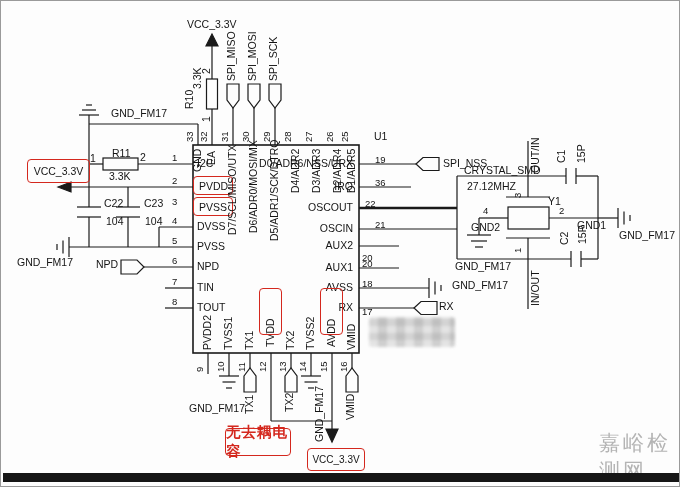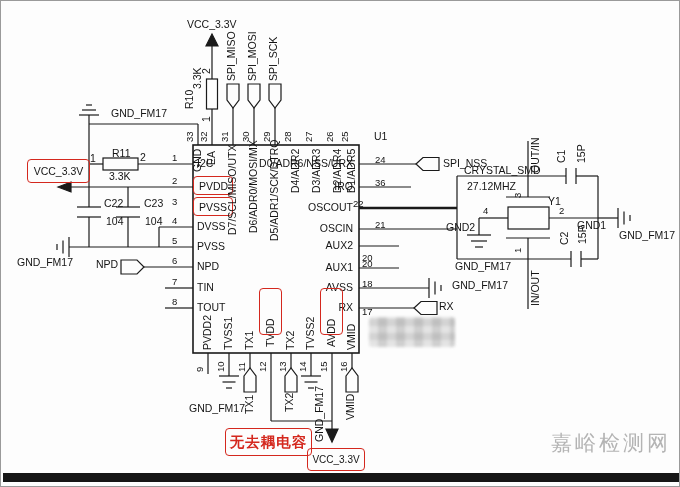--- a/index.html
+++ b/index.html
@@ -6,21 +6,21 @@
   #page{position:relative;width:680px;height:487px;background:#fdfdfd;border:1px solid #9a9a9a;box-sizing:border-box;overflow:hidden;
         font-family:"Liberation Sans",sans-serif;color:#111;}
   svg{position:absolute;left:0;top:0;}
   .lbl{position:absolute;font-size:10.5px;line-height:11px;white-space:nowrap;color:#141414;}
   .num{font-size:9.5px;line-height:10px;}
   .v{transform-origin:0 0;transform:rotate(-90deg);}
   .ra{text-align:right;}
   .hl{position:absolute;border:1.7px solid #d4281e;border-radius:4px;box-sizing:border-box;}
   .hlv{display:flex;align-items:center;justify-content:center;}
   .note{color:#d4281e;font-size:14.5px;font-weight:bold;letter-spacing:1px;}
-  .wm-cn{position:absolute;font-size:21px;letter-spacing:3px;color:#b4b4b4;}
+  .wm-cn{position:absolute;font-size:21px;letter-spacing:3px;color:#b4b4b4;margin-left:48px;}
   .wm-en{position:absolute;font-size:13.5px;font-style:italic;color:#bdbdbd;font-family:"Liberation Serif",serif;}
   .blur{position:absolute;left:368px;top:316px;width:86px;height:30px;border-radius:3px;filter:blur(1.5px);opacity:.85;
         background:repeating-linear-gradient(90deg,#ececec 0 9px,#d2d2d2 9px 18px),repeating-linear-gradient(0deg,#f2f2f2 0 7px,#dcdcdc 7px 14px);background-blend-mode:multiply;}
   .botbar{position:absolute;left:2px;top:472px;width:676px;height:9px;background:#161616;}
 </style>
 </head>
 <body>
 
 <div id="page">
 
@@ -251,23 +251,23 @@
   <div class="lbl v" style="left:205px;top:164px">EA</div>
   <div class="lbl v" style="left:226px;top:234px">D7/SCL/MISO/UTX</div>
   <div class="lbl v" style="left:247px;top:232px">D6/ADR0/MOSI/MX</div>
   <div class="lbl v" style="left:268px;top:240px">D5/ADR1/SCK/DTRQ</div>
   <div class="lbl v" style="left:289px;top:192px">D4/ADR2</div>
   <div class="lbl v" style="left:310px;top:192px">D3/ADR3</div>
   <div class="lbl v" style="left:331px;top:192px">D2/ADR4</div>
   <div class="lbl v" style="left:345px;top:192px">D1/ADR5</div>
 
   <div class="lbl" style="left:373px;top:130px">U1</div>
-  <div class="lbl num" style="left:374px;top:154px">24</div>
+  <div class="lbl num" style="left:374px;top:154px">19</div>
   <div class="lbl num" style="left:374px;top:177px">36</div>
-  <div class="lbl num" style="left:352px;top:198px">22</div>
+  <div class="lbl num" style="left:364px;top:198px">22</div>
   <div class="lbl num" style="left:374px;top:219px">21</div>
   <div class="lbl num" style="left:361px;top:252px">20</div>
   <div class="lbl num" style="left:361px;top:258px">20</div>
   <div class="lbl num" style="left:361px;top:278px">18</div>
   <div class="lbl num" style="left:361px;top:306px">17</div>
   <div class="lbl ra" style="right:326px;top:157px">D0/ADR6/NSS/URX</div>
   <div class="lbl ra" style="right:326px;top:180px">IRQ</div>
   <div class="lbl ra" style="right:326px;top:201px">OSCOUT</div>
   <div class="lbl ra" style="right:326px;top:222px">OSCIN</div>
   <div class="lbl ra" style="right:326px;top:239px">AUX2</div>
@@ -301,33 +301,33 @@
   <div class="lbl v" style="left:529px;top:172px">OUT/IN</div>
   <div class="lbl v" style="left:529px;top:305px">IN/OUT</div>
   <div class="lbl v" style="left:555px;top:162px">C1</div>
   <div class="lbl v" style="left:575px;top:162px">15P</div>
   <div class="lbl v" style="left:558px;top:244px">C2</div>
   <div class="lbl v" style="left:576px;top:243px">15P</div>
   <div class="lbl num v" style="left:512px;top:197px">3</div>
   <div class="lbl num v" style="left:512px;top:252px">1</div>
   <div class="lbl num" style="left:482px;top:205px">4</div>
   <div class="lbl num" style="left:558px;top:205px">2</div>
-  <div class="lbl" style="left:445px;top:221px">GND2</div>
+  <div class="lbl" style="left:470px;top:221px">GND2</div>
   <div class="lbl" style="left:576px;top:219px">GND1</div>
   <div class="lbl" style="left:618px;top:229px">GND_FM17</div>
   <div class="lbl" style="left:454px;top:260px">GND_FM17</div>
   <div class="lbl" style="left:451px;top:279px">GND_FM17</div>
   <div class="lbl" style="left:438px;top:300px">RX</div>
 
   <div class="lbl" style="left:188px;top:402px">GND_FM17</div>
   <div class="lbl v" style="left:243px;top:413px">TX1</div>
   <div class="lbl v" style="left:283px;top:411px">TX2</div>
   <div class="lbl v" style="left:313px;top:441px">GND_FM17</div>
   <div class="lbl v" style="left:344px;top:419px">VMID</div>
-  <div class="hl hlv" style="left:224px;top:427px;width:87px;height:28px">
+  <div class="hl hlv" style="left:224px;top:427px;width:66px;height:28px">
     <span class="note">无去耦电容</span>
   </div>
   <div class="hl hlv" style="left:306px;top:447px;width:58px;height:23px">
     <span class="lbl" style="position:static;font-size:10px">VCC_3.3V</span>
   </div>
 
   <div class="blur"></div>
   <div class="wm-cn" style="left:550px;top:428px">嘉峪检测网</div>
   <div class="botbar"></div>
 </div>

